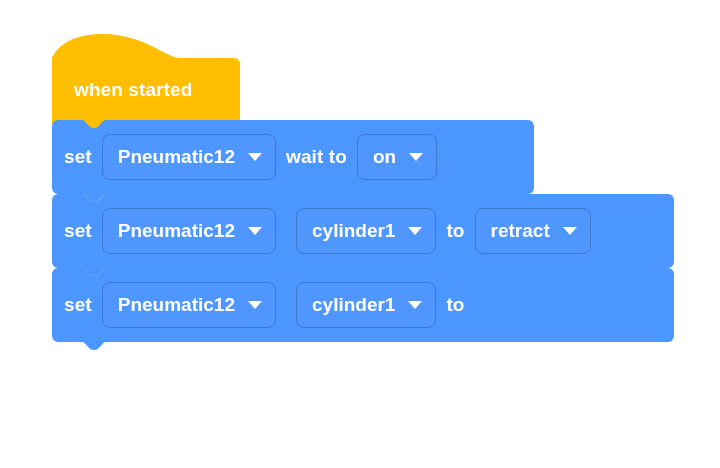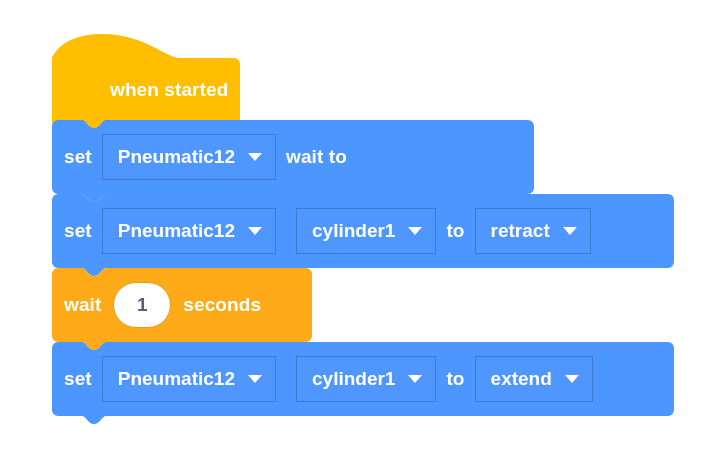--- a/index.html
+++ b/index.html
@@ -61,21 +61,21 @@
   }
   .stmt-content {
     height: 74px;
     padding-left: 12px;
   }
   .field-dropdown {
     display: inline-flex;
     align-items: center;
     height: 46px;
     border: 1.5px solid #3d79cc;
-    border-radius: 0;
+    border-radius: 8px;
     background: #4f97ff;
     padding: 0 13px 0 15px;
     margin: 0 10px;
     box-sizing: border-box;
   }
   .field-dropdown .field-text {
     color: #ffffff;
     font-weight: bold;
     font-size: 19px;
     white-space: nowrap;
@@ -105,21 +105,21 @@
     font-weight: bold;
     font-size: 19px;
   }
 </style>
 </head>
 <body>
 
 <div id="workspace">
   <div class="script-stack">
 
-    <div class="block-row hat-block" style="height:90px; width:190px;padding-left:36px;">
+    <div class="block-row hat-block" style="height:90px; width:190px;">
       <svg class="block-svg" width="200" height="100" viewBox="0 0 200 100">
         <path d="M0,26
                  C0,26 8,2 50,2
                  C92,2 114,26 128,26
                  L182,26
                  A6,6 0 0 1 188,32
                  L188,90
                  A6,6 0 0 1 182,96
                  L54,96
                  L54,96
@@ -152,20 +152,24 @@
                  A6,6 0 0 1 0,68
                  Z" fill="#4c97ff"></path>
       </svg>
       <div class="block-content stmt-content">
         <span class="block-label">set</span>
         <span class="field-dropdown">
           <span class="field-text">Pneumatic12</span>
           <span class="caret"></span>
         </span>
         <span class="block-label">wait to</span>
+        <span class="field-dropdown">
+          <span class="field-text">on</span>
+          <span class="caret"></span>
+        </span>
       </div>
     </div>
 
     <div class="block-row" style="height:74px; width:622px; margin-top:0px;">
       <svg class="block-svg" width="632" height="86" viewBox="0 0 632 86">
         <path d="M0,6
                  A6,6 0 0 1 6,0
                  L30,0
                  C34,0 36,8 42,8
                  C48,8 50,0 54,0
@@ -191,46 +195,20 @@
           <span class="caret"></span>
         </span>
         <span class="block-label">to</span>
         <span class="field-dropdown">
           <span class="field-text">retract</span>
           <span class="caret"></span>
         </span>
       </div>
     </div>
 
-    <div class="block-row" style="height:74px; width:260px; margin-top:0px;">
-      <svg class="block-svg" width="270" height="86" viewBox="0 0 270 86">
-        <path d="M0,6
-                 A6,6 0 0 1 6,0
-                 L30,0
-                 C34,0 36,8 42,8
-                 C48,8 50,0 54,0
-                 L254,0
-                 A6,6 0 0 1 260,6
-                 L260,68
-                 A6,6 0 0 1 254,74
-                 L54,74
-                 C50,74 48,82 42,82
-                 C36,82 34,74 30,74
-                 L6,74
-                 A6,6 0 0 1 0,68
-                 Z" fill="#ffab19"></path>
-      </svg>
-      <div class="block-content stmt-content">
-        <span class="block-label">wait</span>
-        <span class="field-number">
-          <span class="field-text">1</span>
-        </span>
-        <span class="block-label">seconds</span>
-      </div>
-    </div>
 
     <div class="block-row" style="height:74px; width:622px; margin-top:0px;">
       <svg class="block-svg" width="632" height="90" viewBox="0 0 632 90">
         <path d="M0,6
                  A6,6 0 0 1 6,0
                  L30,0
                  C34,0 36,8 42,8
                  C48,8 50,0 54,0
                  L616,0
                  A6,6 0 0 1 622,6
@@ -247,21 +225,17 @@
         <span class="block-label">set</span>
         <span class="field-dropdown">
           <span class="field-text">Pneumatic12</span>
           <span class="caret"></span>
         </span>
         <span class="field-dropdown">
           <span class="field-text">cylinder1</span>
           <span class="caret"></span>
         </span>
         <span class="block-label">to</span>
-        <span class="field-dropdown">
-          <span class="field-text">extend</span>
-          <span class="caret"></span>
-        </span>
       </div>
     </div>
 
   </div>
 </div>
 
 </body></html>

